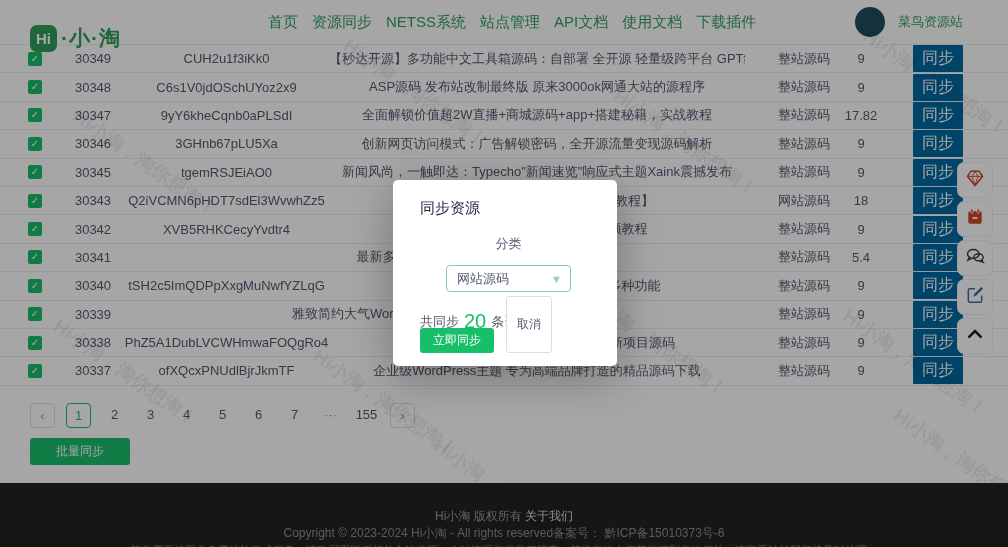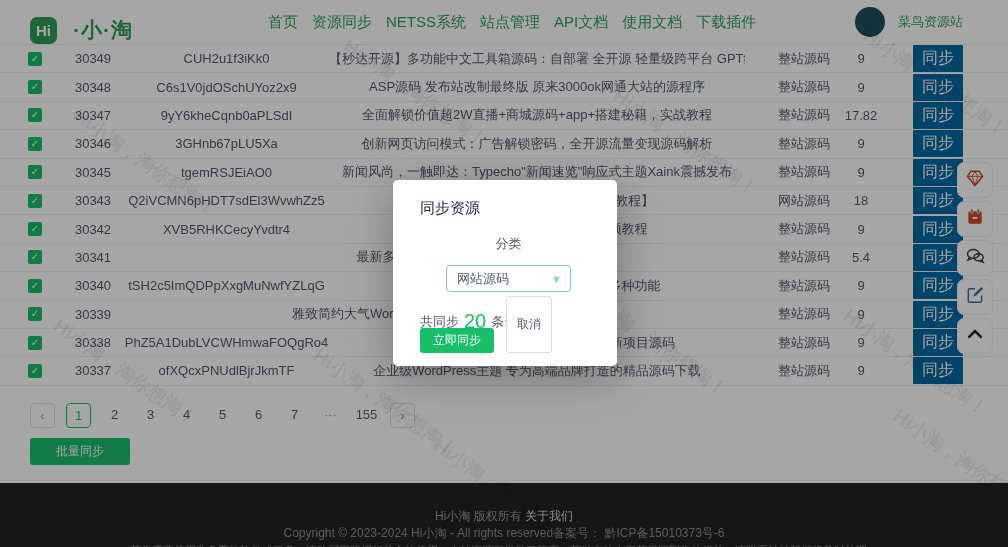--- a/index.html
+++ b/index.html
@@ -2,21 +2,21 @@
 <html><head>
 <meta charset="utf-8">
 <style>
   * { margin:0; padding:0; box-sizing:border-box; }
   html,body { width:1008px; height:547px; overflow:hidden; }
   body { font-family:"Liberation Sans","DejaVu Sans",sans-serif; background:#fff; position:relative; }
 
   
   .navbar { position:absolute; left:0; top:0; width:1008px; height:45px; background:#fff;
             border-bottom:1px solid #ededed; display:flex; align-items:center; z-index:5; }
-  .logo { position:absolute; left:30px; top:16px; display:flex; align-items:center; gap:16px; }
+  .logo { position:absolute; left:30px; top:24px; display:flex; align-items:center; gap:4px; }
   .logo-sq { width:27px; height:27px; background:#2e9e5a; color:#fff; border-radius:7px;
              font-weight:bold; font-size:15px; display:flex; align-items:center; justify-content:center; }
   .logo-txt { color:#2e9e5a; font-weight:bold; font-size:21px; letter-spacing:1px; }
   .nav-links { position:absolute; left:268px; top:0; height:45px; display:flex; align-items:center; gap:14px; }
   .nav-link { color:#2f9e5f; font-size:15px; cursor:pointer; white-space:nowrap; }
   .user-box { position:absolute; left:855px; top:7px; display:flex; align-items:center; gap:13px;text-align:right; }
   .avatar { width:30px; height:30px; border-radius:50%; background:#1f4e5f; }
   .username { color:#2f9e5f; font-size:13px; }
 
   

